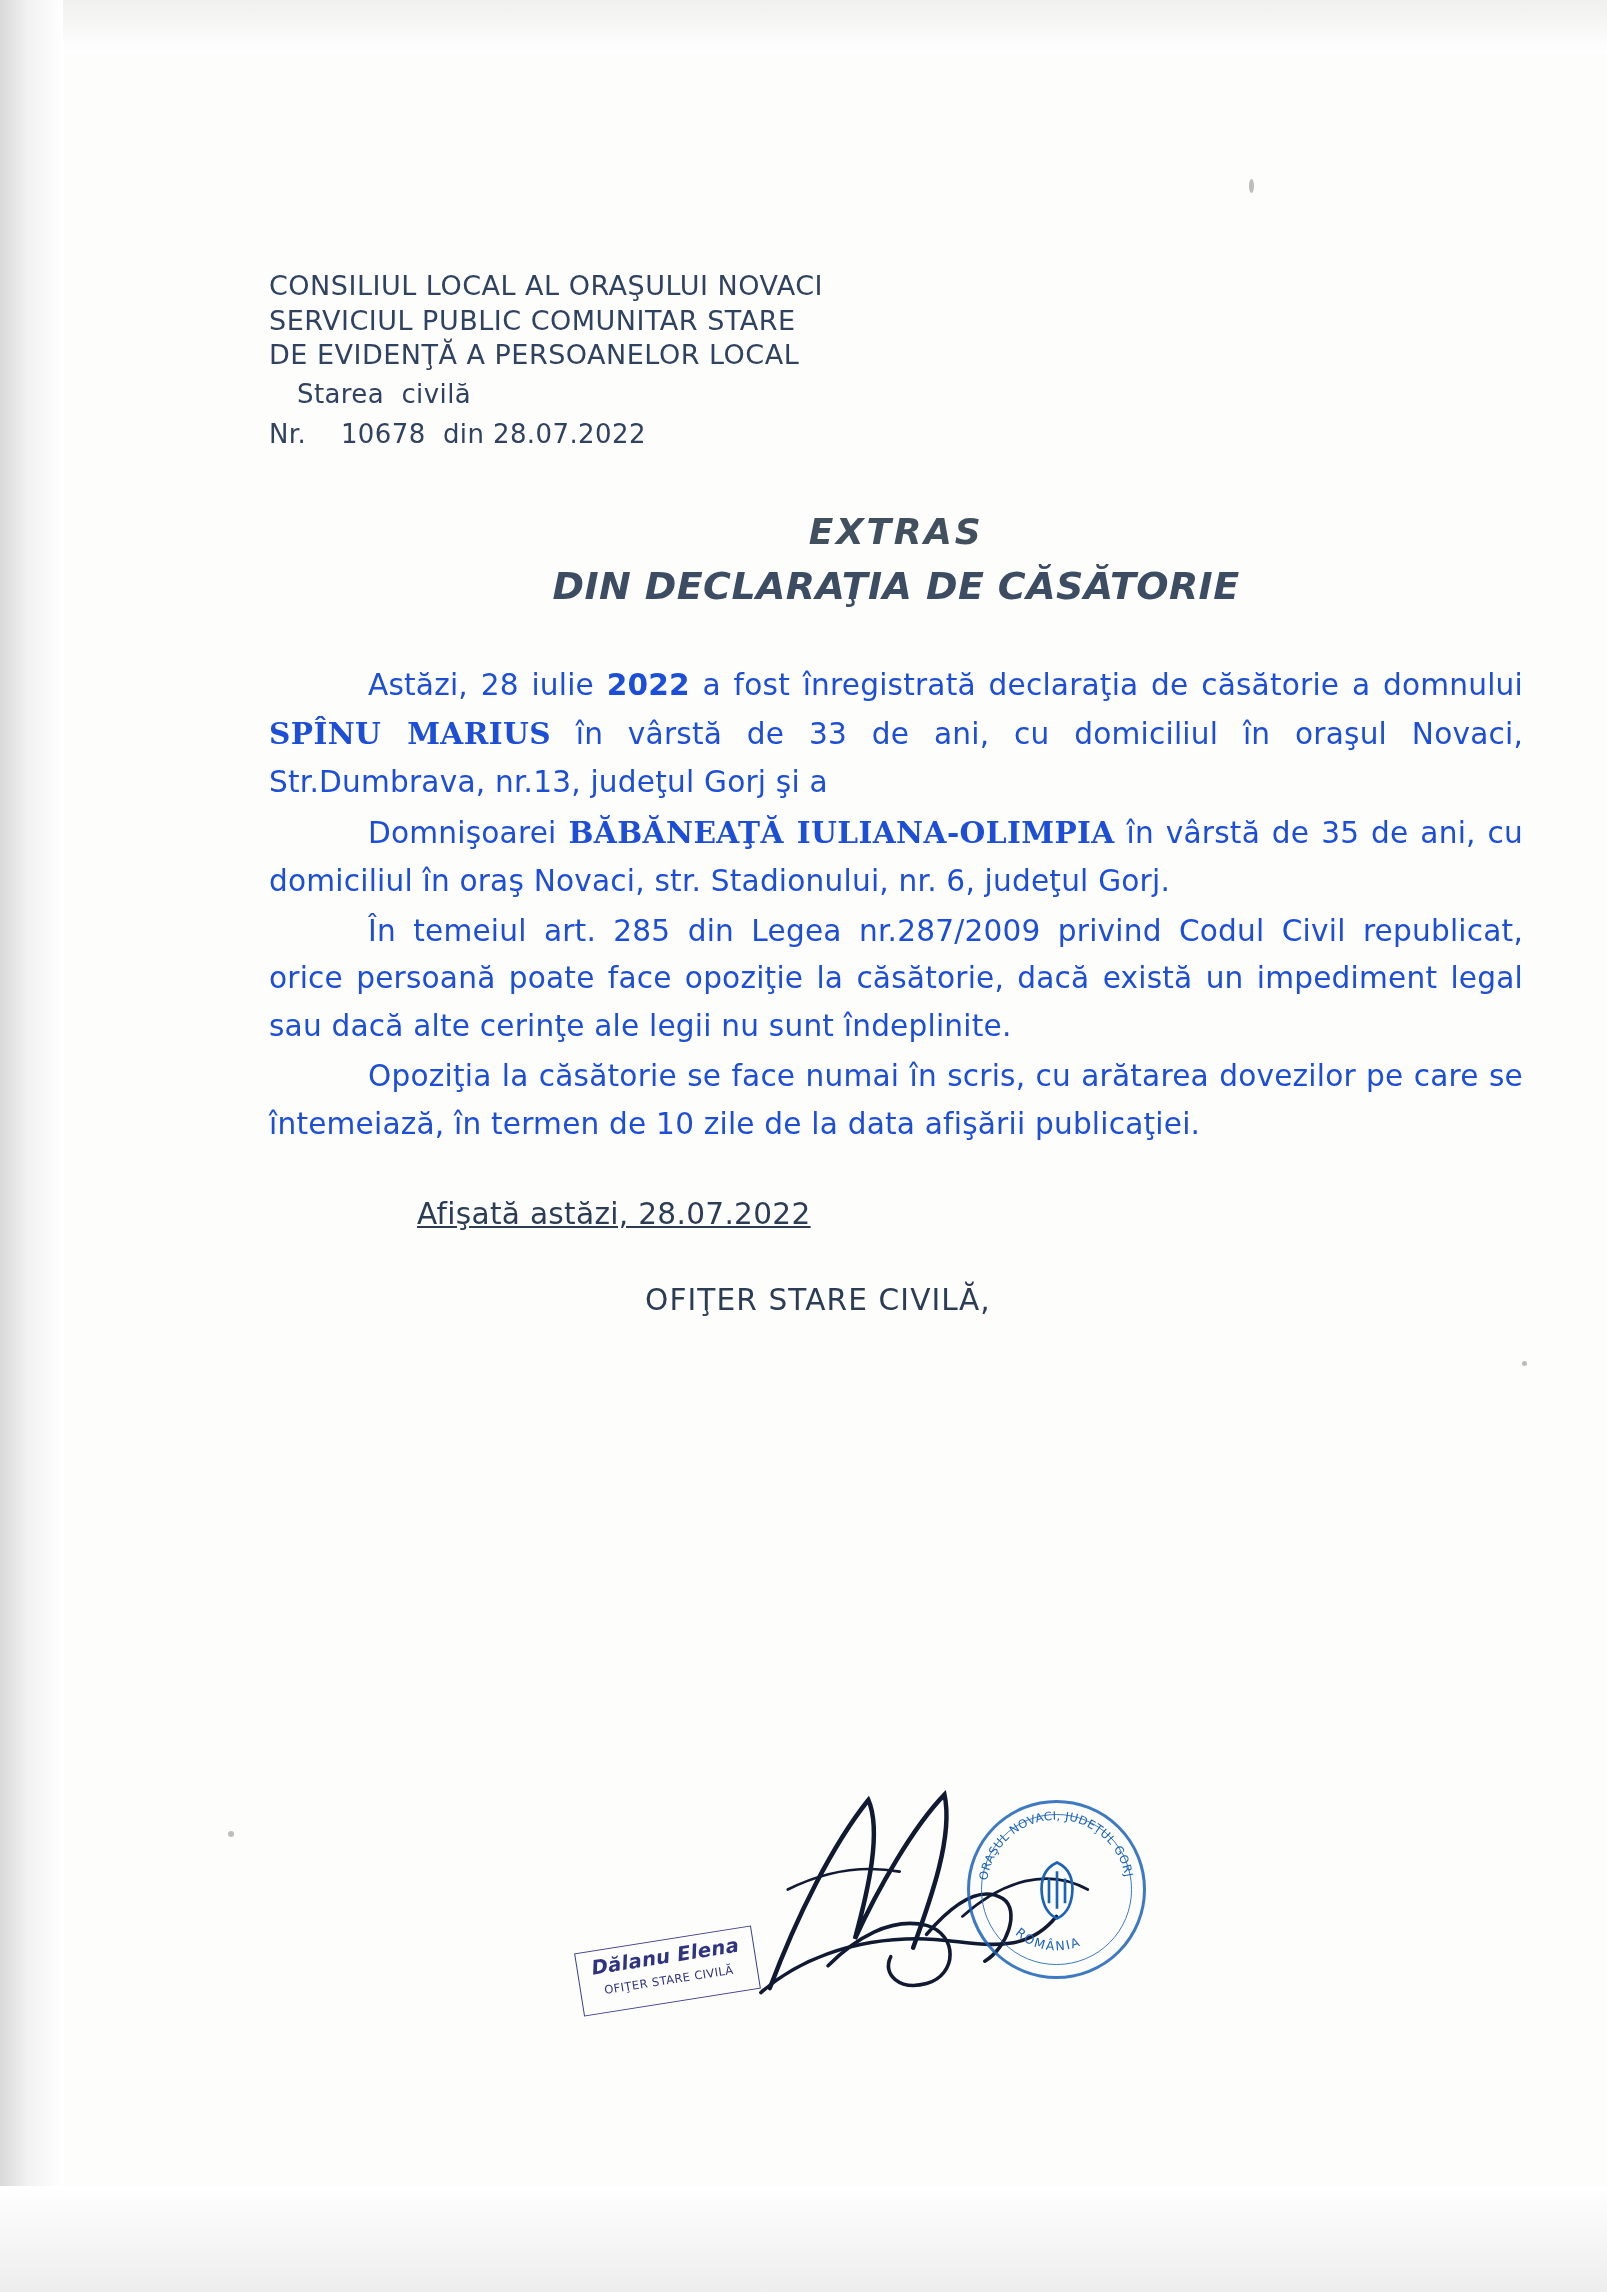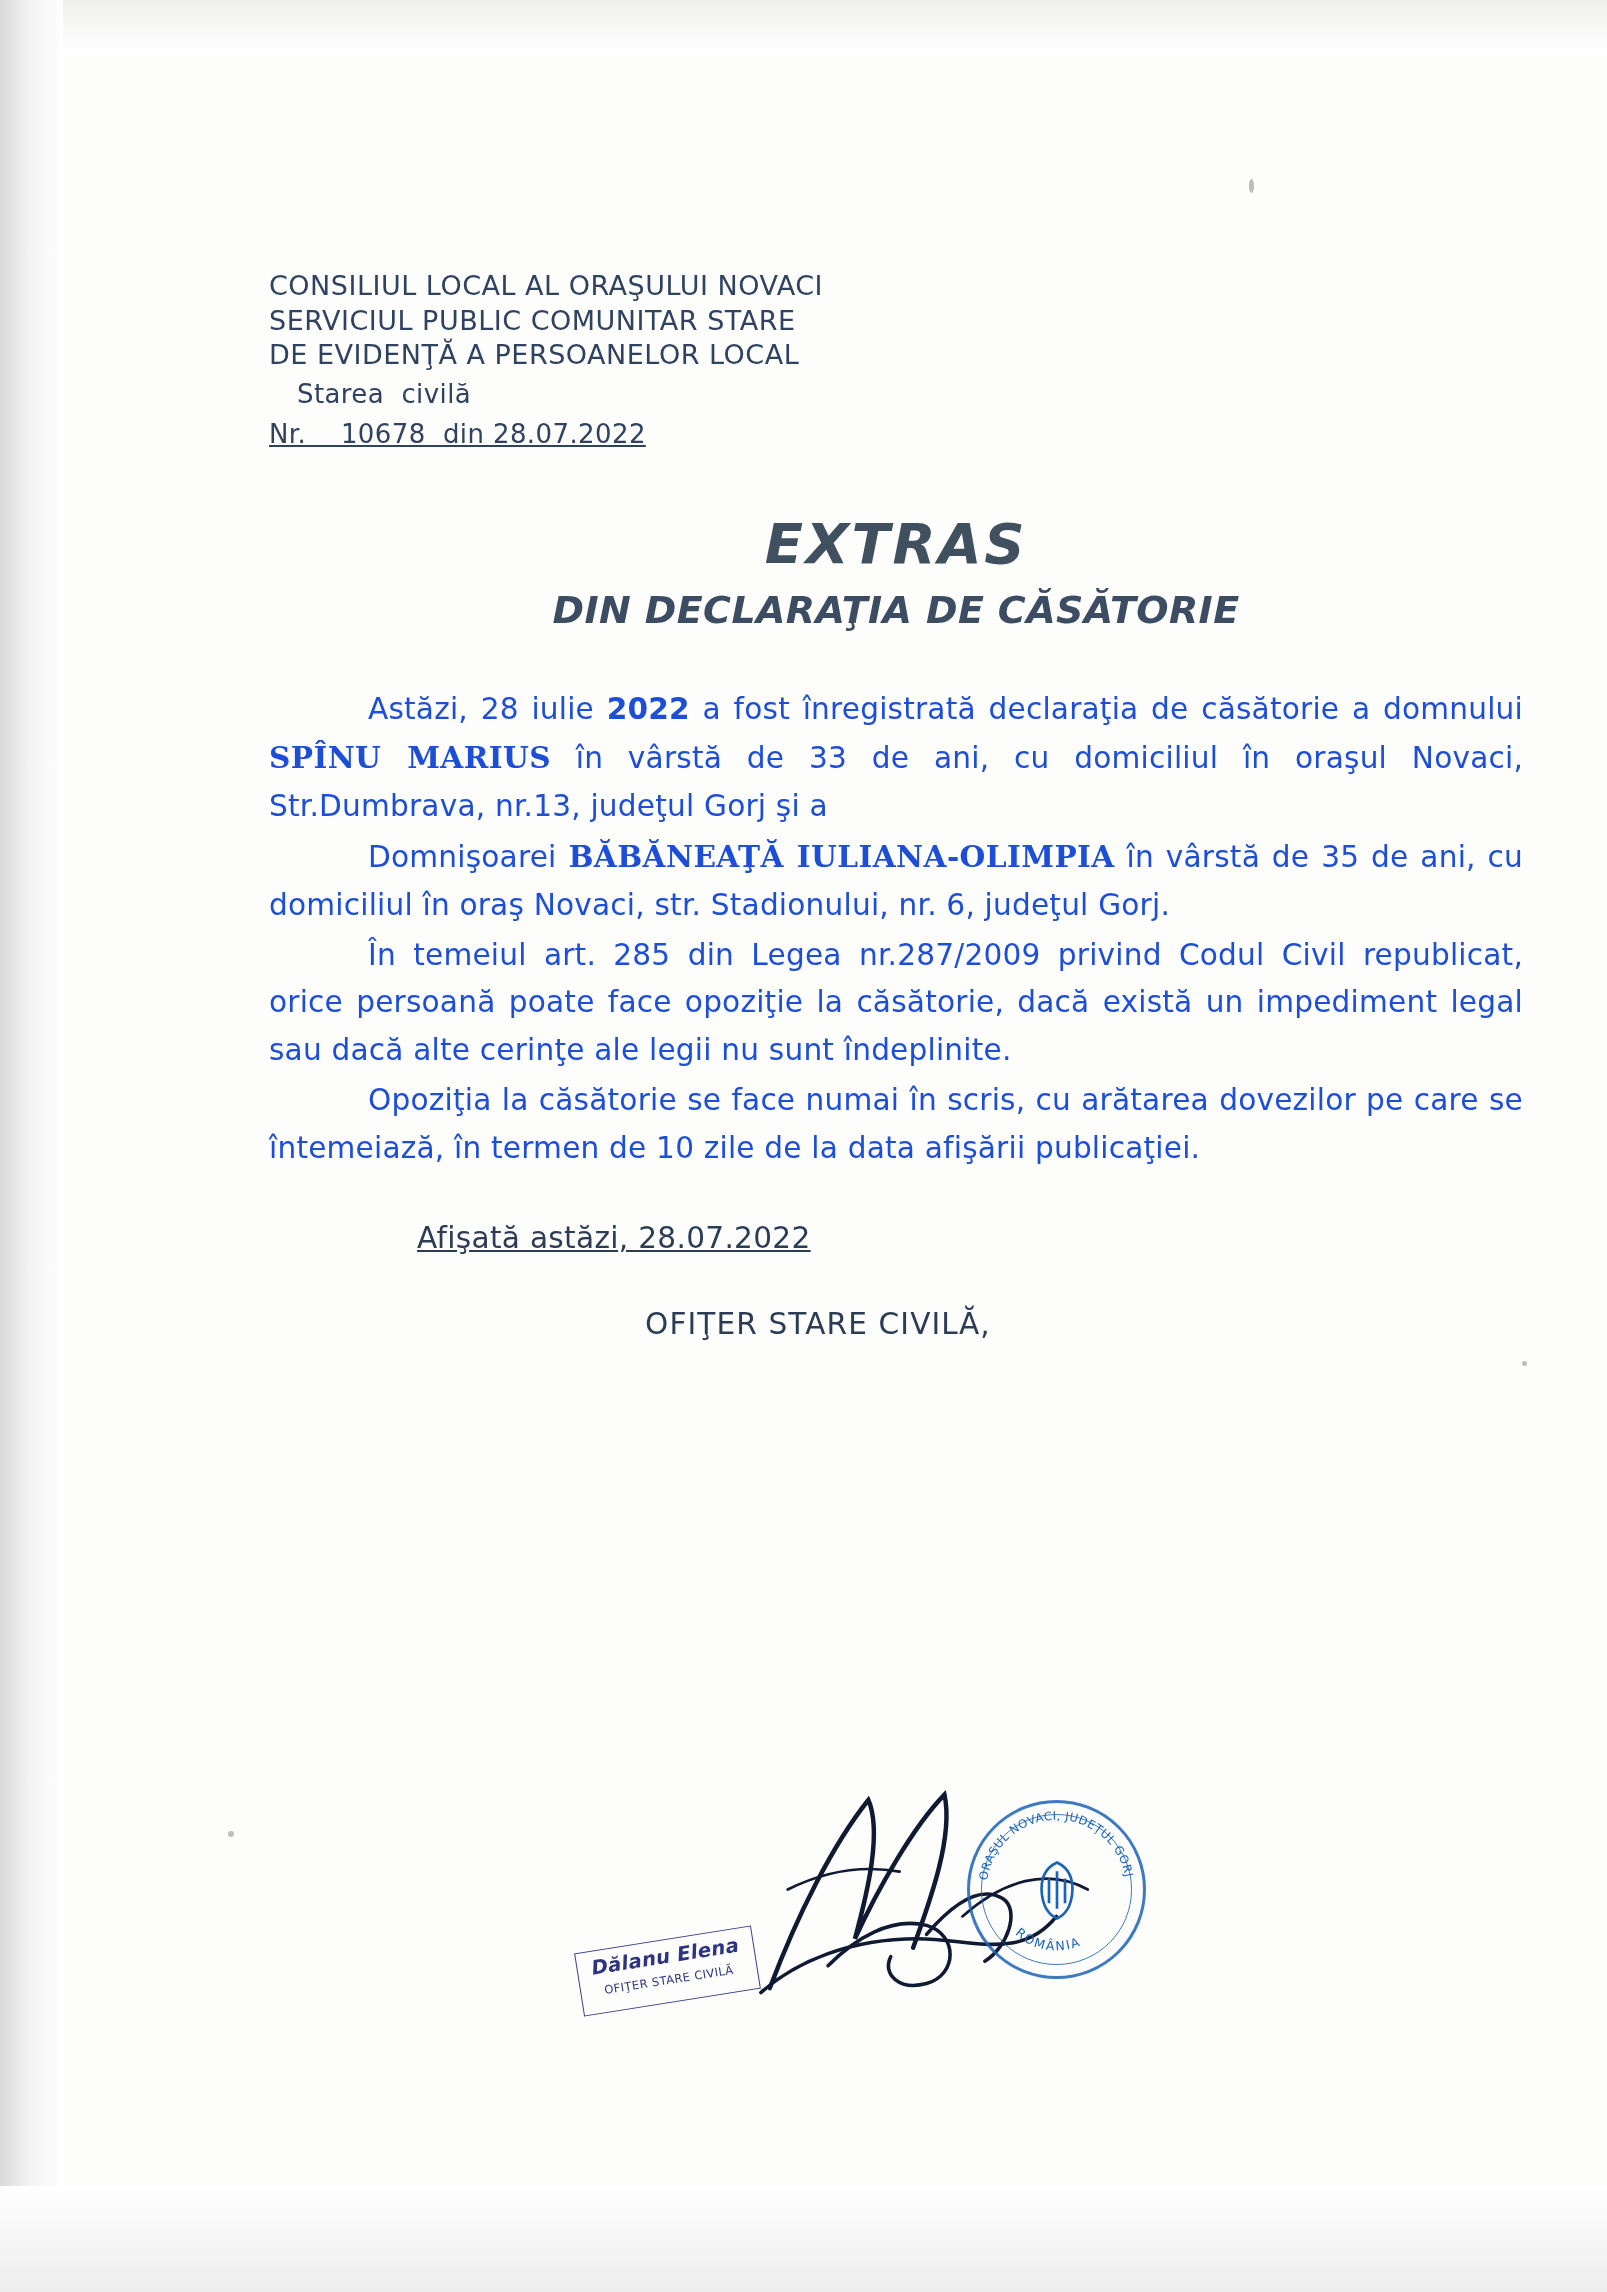--- a/index.html
+++ b/index.html
@@ -55,25 +55,24 @@
     margin-left: 28px;
     font-size: 26px;
     margin-top: 5.4px;
     letter-spacing: 0.4px;
   }
   .nr-line {
     font-size: 26px;
     margin-top: 7.2px;
     letter-spacing: 0.4px;
     white-space: pre;
-    text-decoration: underline;
   }
   .title {
     text-align: center;
-    font-size: 56px;
+    font-size: 36px;
     font-weight: bold;
     font-style: italic;
     letter-spacing: 2.7px;
     margin-top: 59px;
     color: #41505f;
     font-family: "DejaVu Sans", sans-serif;
   }
   .subtitle {
     text-align: center;
     font-size: 38px;

